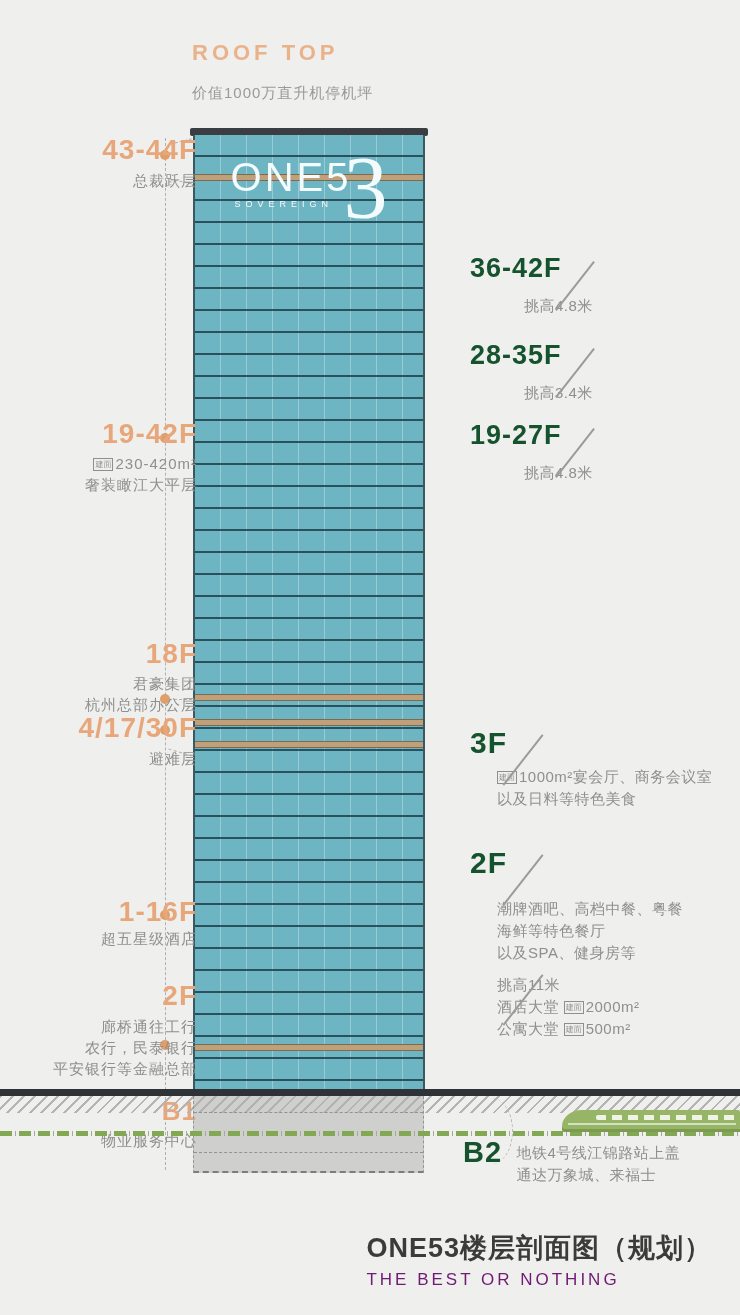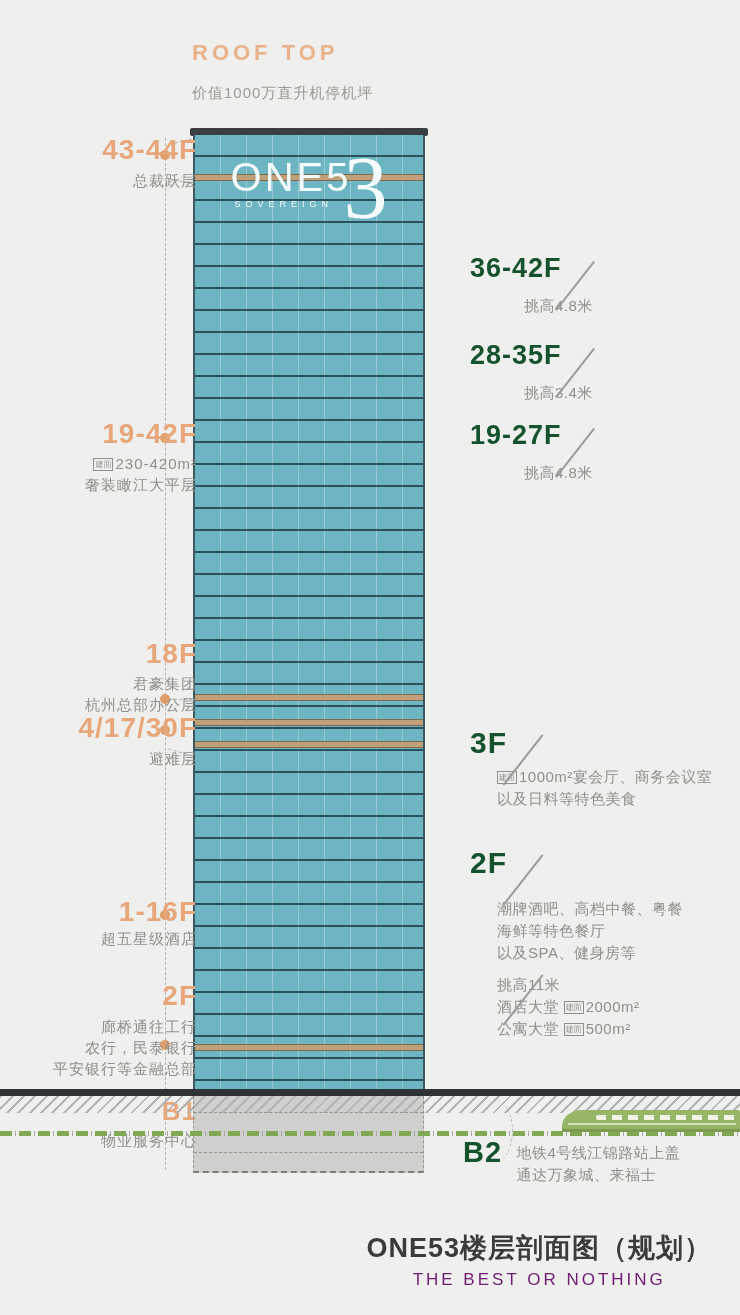--- a/index.html
+++ b/index.html
@@ -57,21 +57,21 @@
     box-sizing:border-box;}
   .ubox-line{position:absolute;left:0;width:100%;border-top:1px dashed #93938f;}
   .railline{position:absolute;left:0;top:1131px;width:740px;height:5px;
     background:repeating-linear-gradient(90deg,#82a854 0 12px,rgba(0,0,0,0) 12px 15px,#a7a7a3 15px 16px,rgba(0,0,0,0) 16px 19px);}
   .train{position:absolute;left:562px;top:1110px;width:178px;height:22px;background:#97b567;
     border-radius:20px 2px 0 3px/16px 2px 0 3px;box-shadow:inset 0 -3px 0 #7c9a50;}
   .train-windows{position:absolute;left:34px;top:5px;right:4px;height:5px;
     background:repeating-linear-gradient(90deg,#eef3e6 0 10px,rgba(0,0,0,0) 10px 16px);border-radius:2px;}
   .train-stripe{position:absolute;left:6px;top:13px;right:4px;height:2px;background:#eef3e6;opacity:.7;}
   
-  .footer{position:absolute;right:28px;top:1230px;text-align:center;}
+  .footer{position:absolute;right:28px;top:1230px;text-align:left;}
   .footer-title{font-size:27px;font-weight:bold;color:#3b3b3b;letter-spacing:1px;}
   .footer-sub{font-size:17px;color:#701a75;letter-spacing:3px;margin-top:4px;}
 </style>
 </head>
 <body>
 
 <div id="canvas">
 
   <div class="roof-title">ROOF TOP</div>
   <div class="roof-sub">价值1000万直升机停机坪</div>

